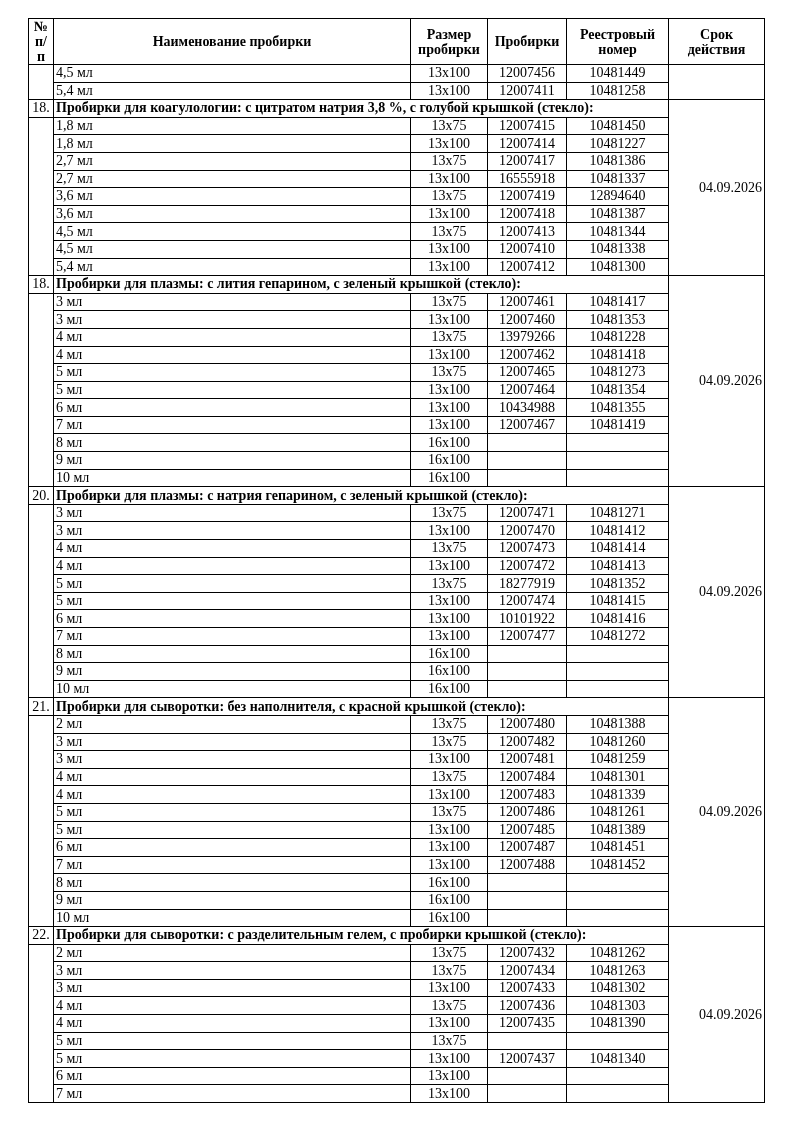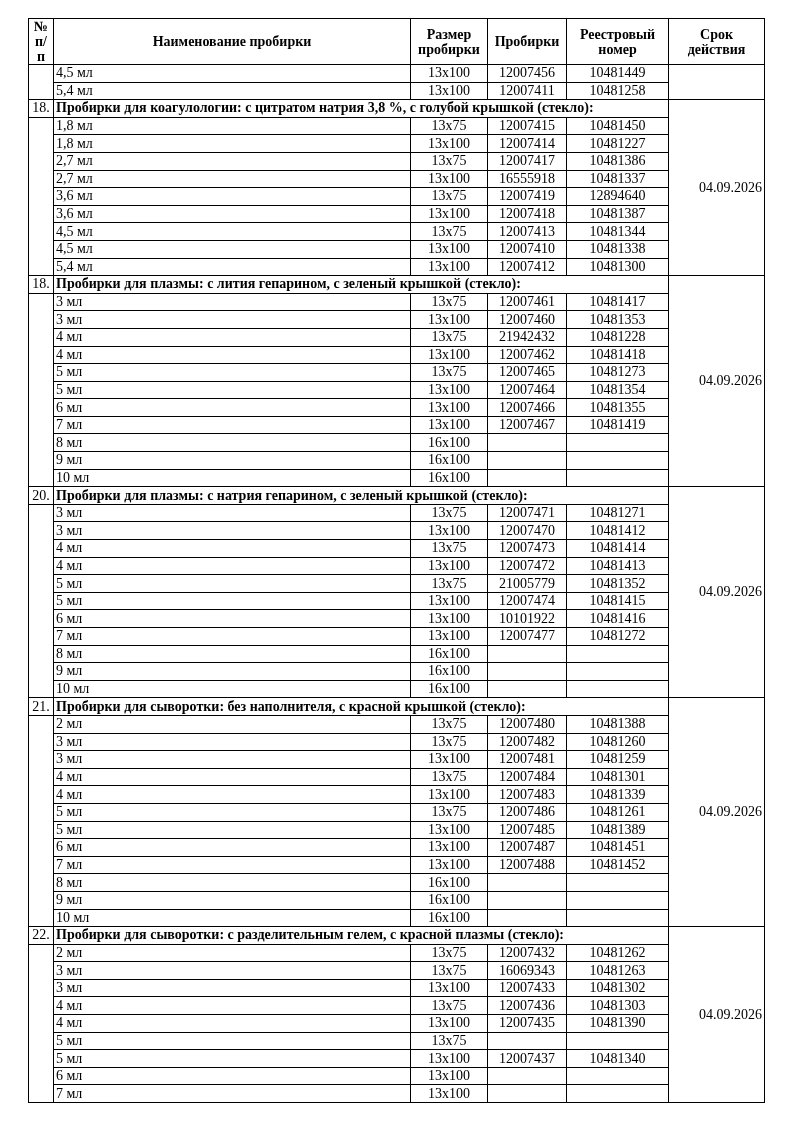--- a/index.html
+++ b/index.html
@@ -147,21 +147,21 @@
         </tr>
         <tr>
           <td class="name">3 мл</td>
           <td class="c">13x100</td>
           <td class="c">12007460</td>
           <td class="c">10481353</td>
         </tr>
         <tr>
           <td class="name">4 мл</td>
           <td class="c">13x75</td>
-          <td class="c">21942432</td>
+          <td class="c">13979266</td>
           <td class="c">10481228</td>
         </tr>
         <tr>
           <td class="name">4 мл</td>
           <td class="c">13x100</td>
           <td class="c">12007462</td>
           <td class="c">10481418</td>
         </tr>
         <tr>
           <td class="name">5 мл</td>
@@ -171,21 +171,21 @@
         </tr>
         <tr>
           <td class="name">5 мл</td>
           <td class="c">13x100</td>
           <td class="c">12007464</td>
           <td class="c">10481354</td>
         </tr>
         <tr>
           <td class="name">6 мл</td>
           <td class="c">13x100</td>
-          <td class="c">12007466</td>
+          <td class="c">10434988</td>
           <td class="c">10481355</td>
         </tr>
         <tr>
           <td class="name">7 мл</td>
           <td class="c">13x100</td>
           <td class="c">12007467</td>
           <td class="c">10481419</td>
         </tr>
         <tr>
           <td class="name">8 мл</td>
@@ -231,21 +231,21 @@
         </tr>
         <tr>
           <td class="name">4 мл</td>
           <td class="c">13x100</td>
           <td class="c">12007472</td>
           <td class="c">10481413</td>
         </tr>
         <tr>
           <td class="name">5 мл</td>
           <td class="c">13x75</td>
-          <td class="c">21005779</td>
+          <td class="c">18277919</td>
           <td class="c">10481352</td>
         </tr>
         <tr>
           <td class="name">5 мл</td>
           <td class="c">13x100</td>
           <td class="c">12007474</td>
           <td class="c">10481415</td>
         </tr>
         <tr>
           <td class="name">6 мл</td>
@@ -350,34 +350,34 @@
           <td class="c"></td>
         </tr>
         <tr>
           <td class="name">10 мл</td>
           <td class="c">16x100</td>
           <td class="c"></td>
           <td class="c"></td>
         </tr>
         <tr>
           <td class="num">22.</td>
-          <td class="sec-title" colspan="4">Пробирки для сыворотки: с разделительным гелем, с красной плазмы (стекло):</td>
+          <td class="sec-title" colspan="4">Пробирки для сыворотки: с разделительным гелем, с пробирки крышкой (стекло):</td>
           <td class="validity" rowspan="10">04.09.2026</td>
         </tr>
         <tr>
           <td class="num" rowspan="9"></td>
           <td class="name">2 мл</td>
           <td class="c">13x75</td>
           <td class="c">12007432</td>
           <td class="c">10481262</td>
         </tr>
         <tr>
           <td class="name">3 мл</td>
           <td class="c">13x75</td>
-          <td class="c">16069343</td>
+          <td class="c">12007434</td>
           <td class="c">10481263</td>
         </tr>
         <tr>
           <td class="name">3 мл</td>
           <td class="c">13x100</td>
           <td class="c">12007433</td>
           <td class="c">10481302</td>
         </tr>
         <tr>
           <td class="name">4 мл</td>

